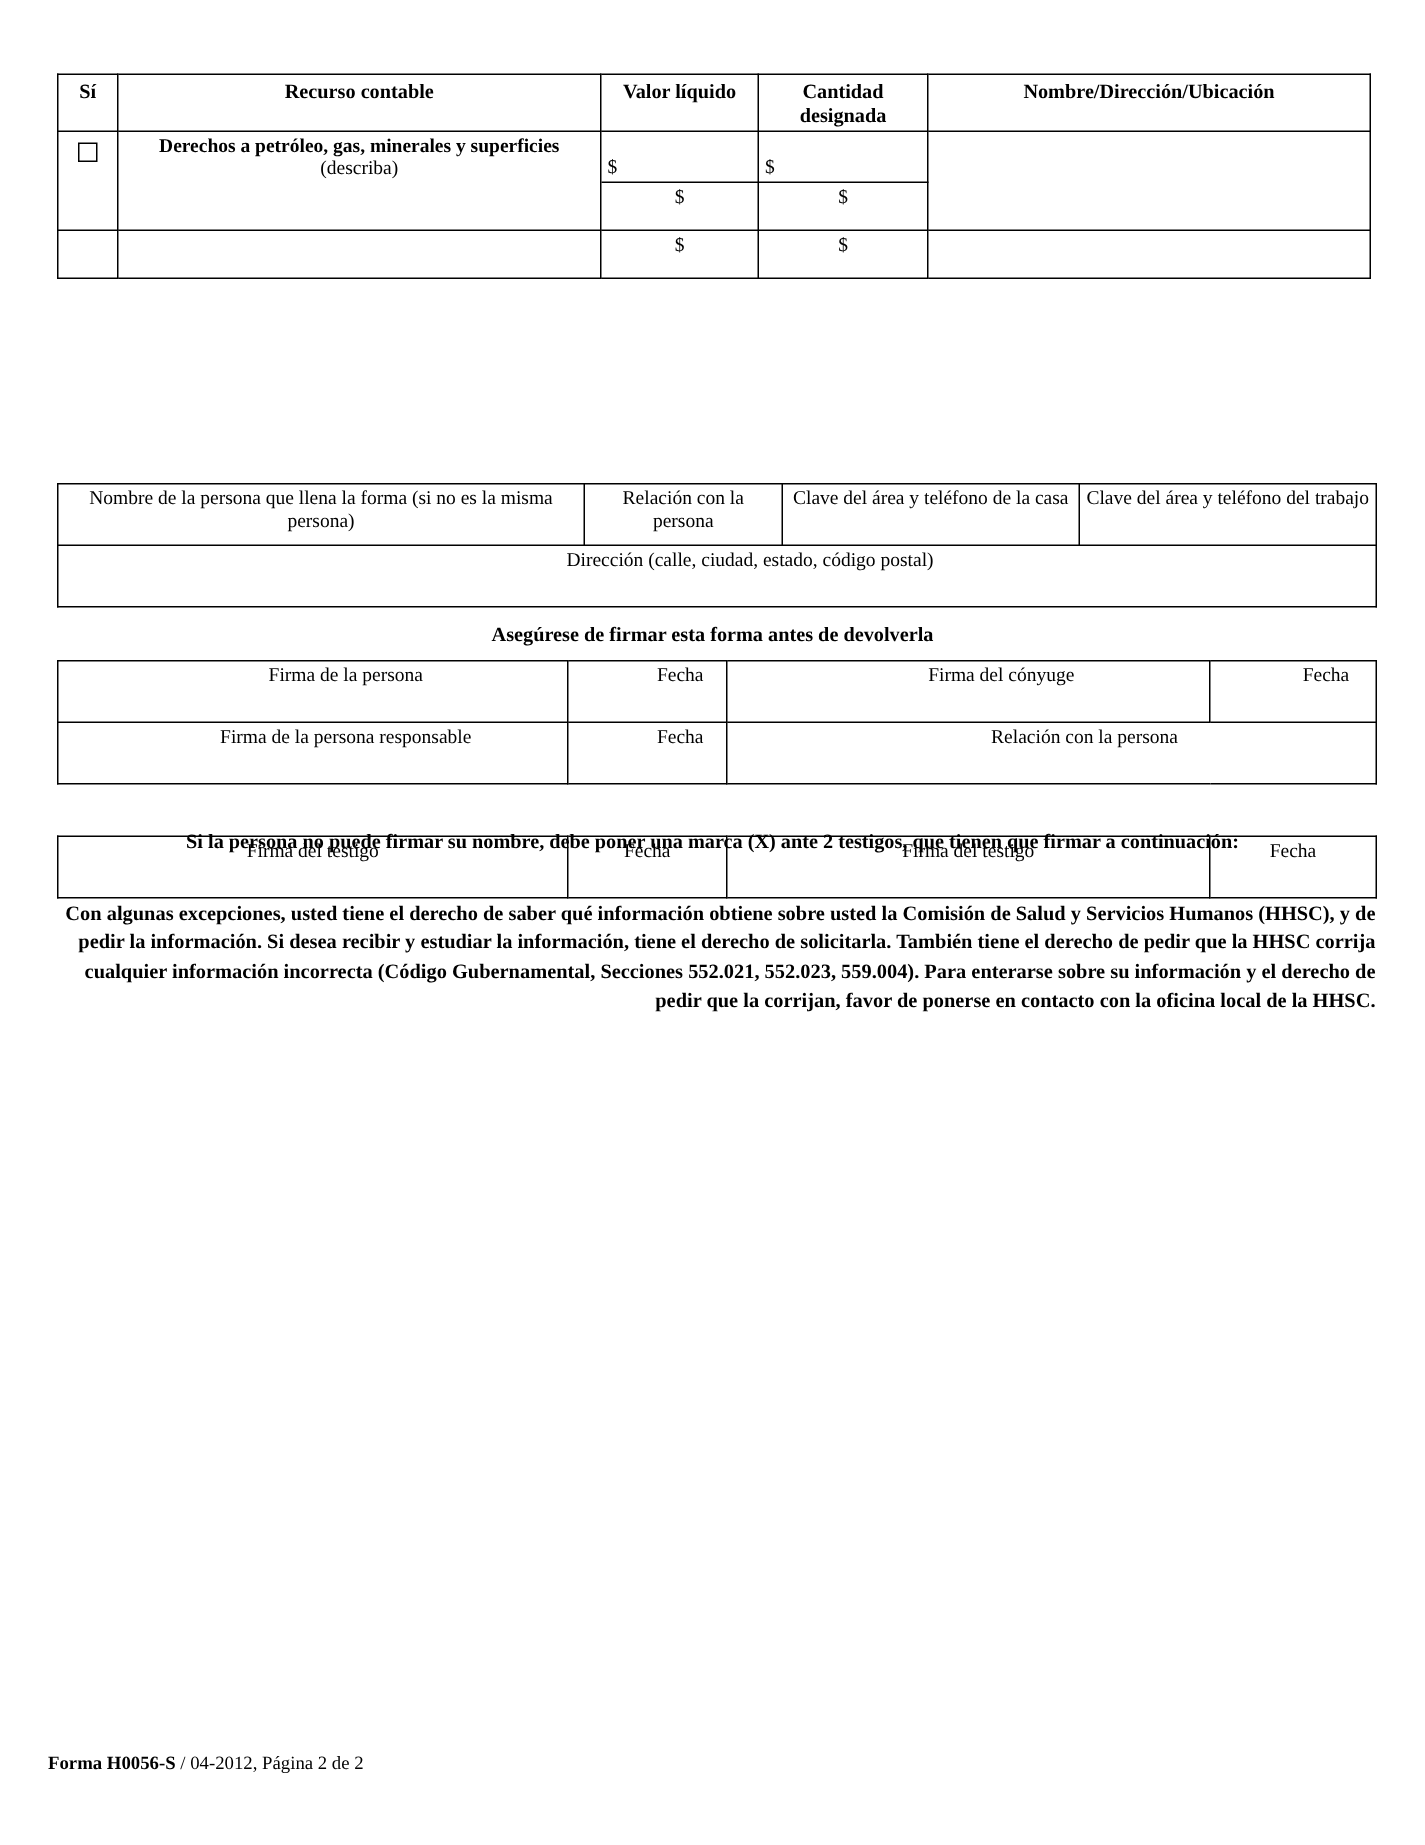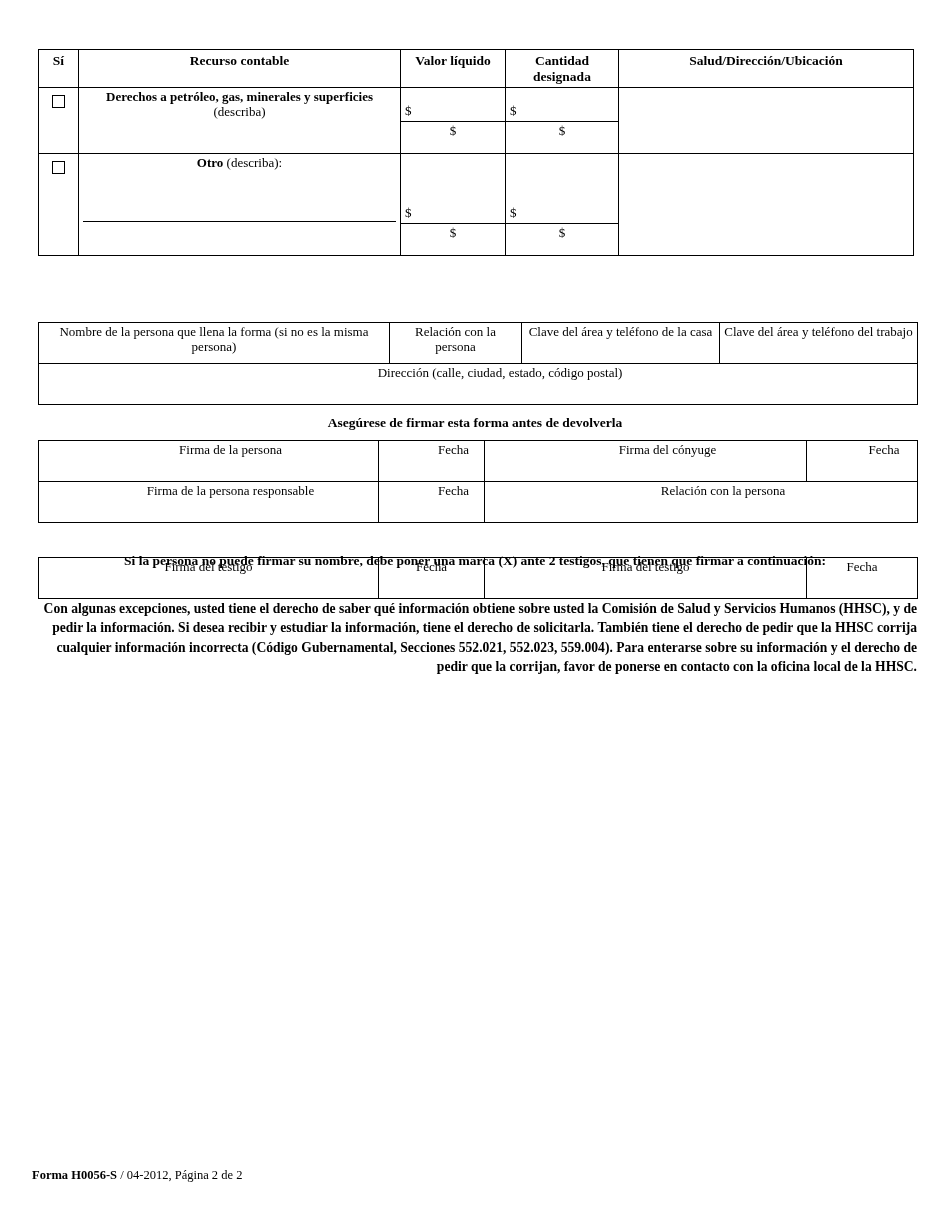--- a/index.html
+++ b/index.html
@@ -185,21 +185,21 @@
         <col class="col-val">
         <col class="col-cant">
         <col class="col-nom">
     </colgroup>
     <thead>
       <tr>
         <th>Sí</th>
         <th>Recurso contable</th>
         <th>Valor líquido</th>
         <th>Cantidad designada</th>
-        <th>Salud/Dirección/Ubicación</th>
+        <th>Nombre/Dirección/Ubicación</th>
       </tr>
     </thead>
     <tbody>
 
       <tr>
         <td class="cb-cell no-bottom-border">
           <span class="checkbox"></span>
         </td>
         <td class="cell-tall no-bottom-border">
           <span class="lbl-bold">Derechos a petróleo, gas, minerales y superficies</span>
@@ -220,37 +220,20 @@
         <td>
           <span class="dollar">$</span>
         </td>
         <td>
           <span class="dollar">$</span>
         </td>
         <td class="no-top-border"></td>
       </tr>
 
 
-      <tr>
-        <td class="cb-cell no-bottom-border">
-          <span class="checkbox"></span>
-        </td>
-        <td class="cell-mid no-bottom-border">
-          <span class="lbl-bold">Otro</span>
-          <span>(describa):</span>
-          <span class="underline-blank"></span>
-        </td>
-        <td class="cell-mid">
-          <span class="dollar dollar-bottom">$</span>
-        </td>
-        <td class="cell-mid">
-          <span class="dollar dollar-bottom">$</span>
-        </td>
-        <td class="cell-mid no-bottom-border"></td>
-      </tr>
 
       <tr>
         <td class="cb-cell no-top-border"></td>
         <td class="no-top-border"></td>
         <td>
           <span class="dollar">$</span>
         </td>
         <td>
           <span class="dollar">$</span>
         </td>

